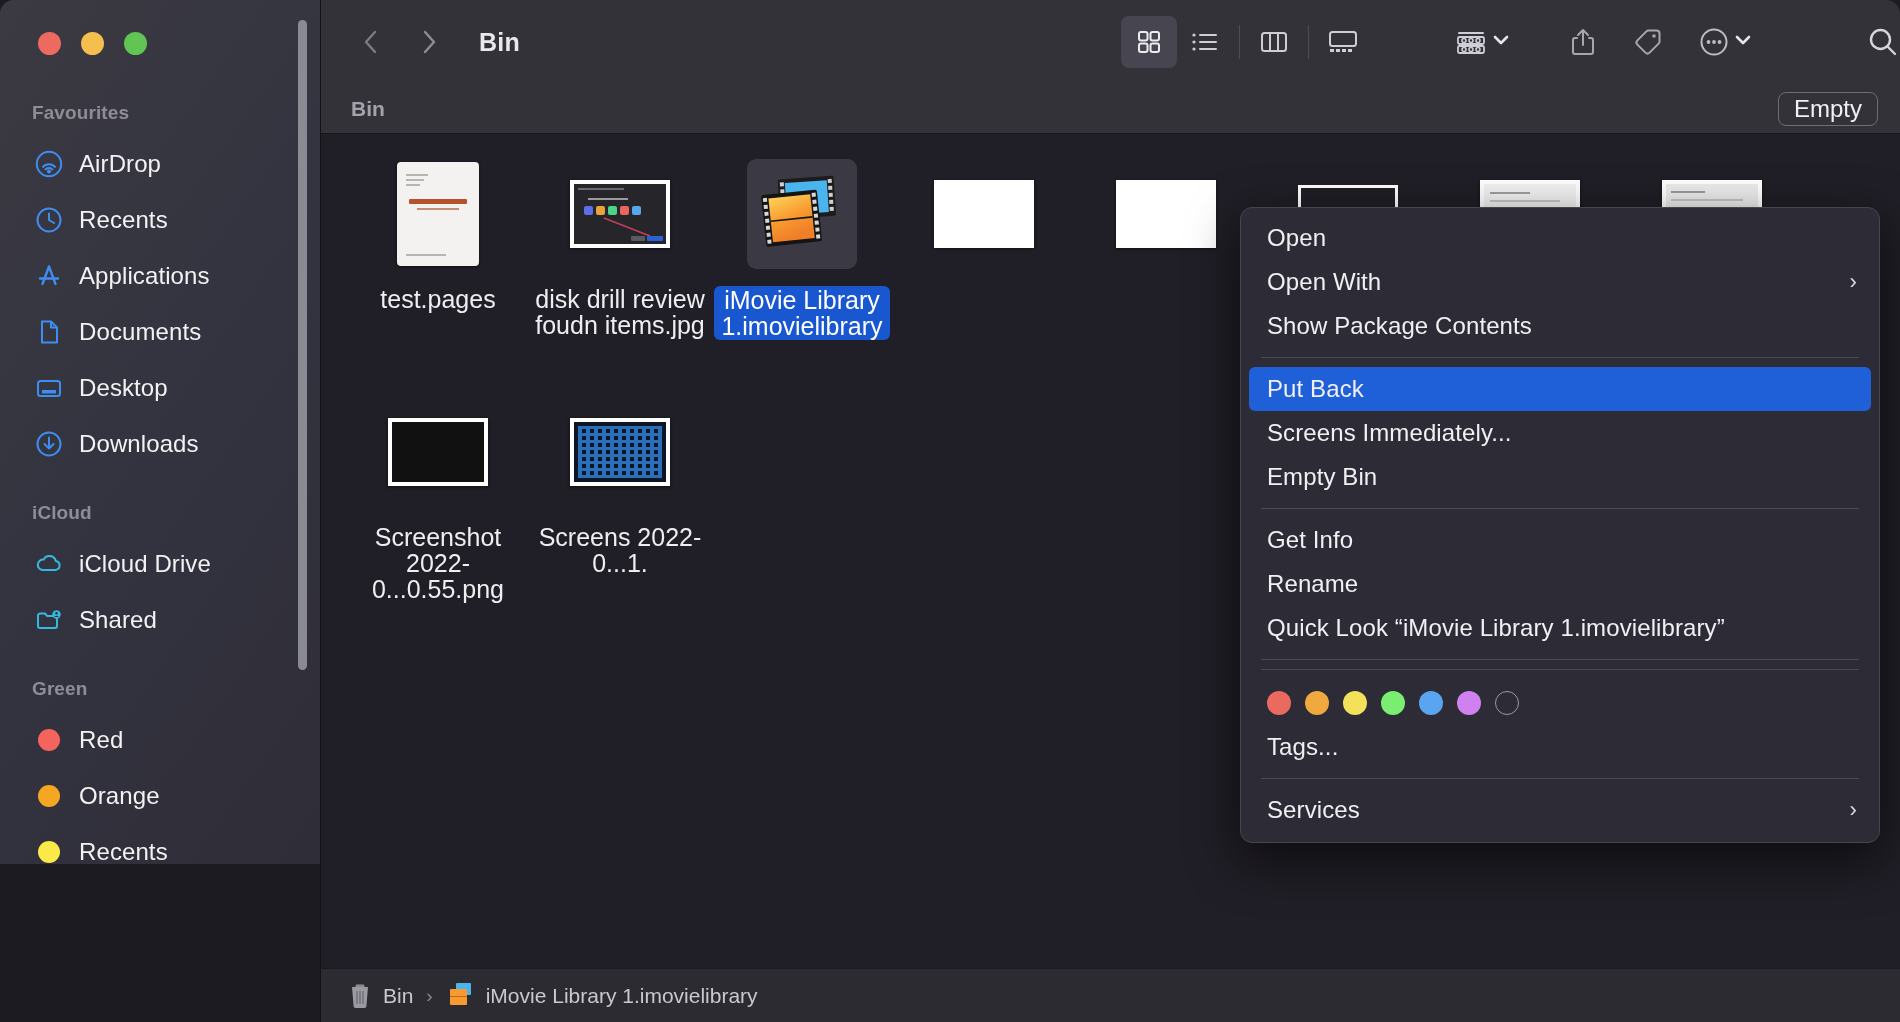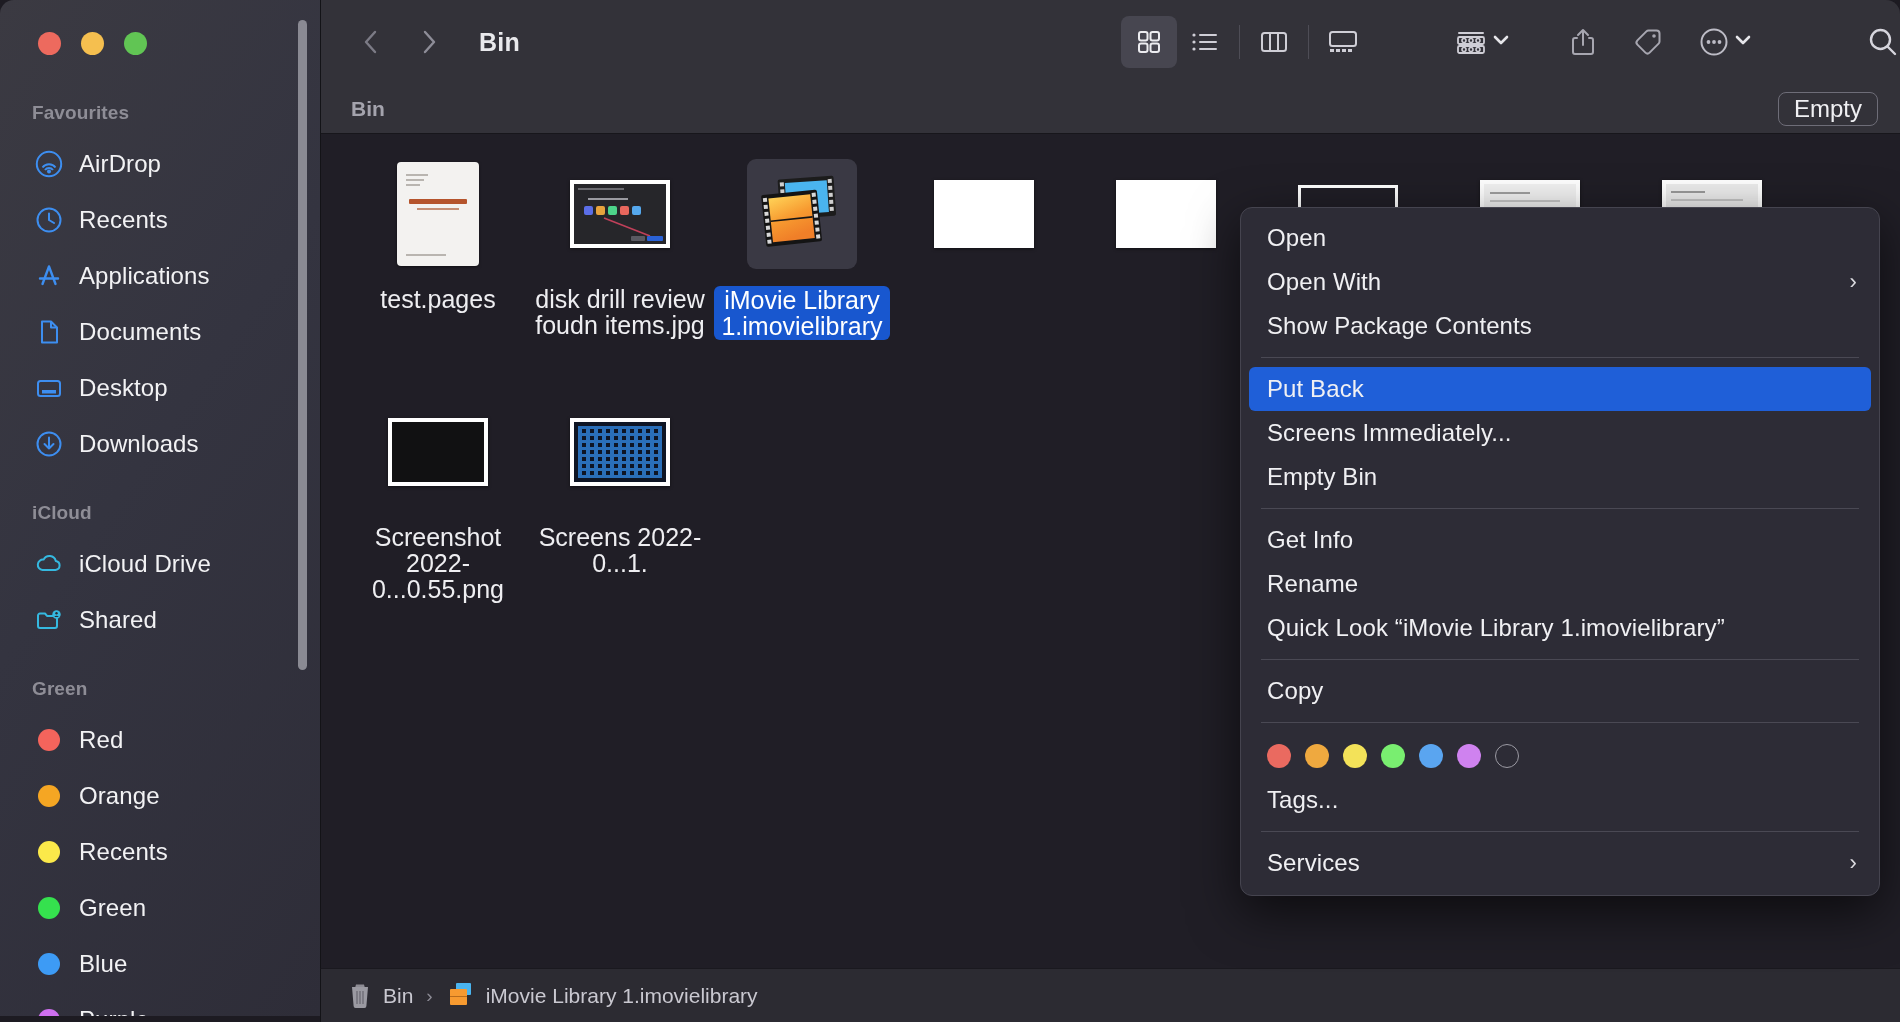--- a/index.html
+++ b/index.html
@@ -7,21 +7,21 @@
     width: 1900px; height: 1022px;
     background: #1d1b22;
     font-family: "Liberation Sans", sans-serif;
     overflow: hidden;
     -webkit-font-smoothing: antialiased;
   }
   #root { position: relative; width: 1900px; height: 1022px; display: flex; }
 
   
   .sidebar {
-    width: 320px; height: 1016px;
+    width: 320px; height: 864px;
     background: linear-gradient(125deg, #3b3a42 0%, #343440 45%, #2e2d38 100%);
     border-top-left-radius: 14px;
     position: relative;
     flex: 0 0 320px;
     overflow: hidden;
   }
   .traffic {
     position: absolute; top: 32px; left: 38px;
     display: flex; gap: 20px;
   }
@@ -626,21 +626,20 @@
       <div class="mi">Show Package Contents</div>
       <div class="msep"></div>
       <div class="mi hl">Put Back</div>
       <div class="mi">Screens Immediately...</div>
       <div class="mi">Empty Bin</div>
       <div class="msep"></div>
       <div class="mi">Get Info</div>
       <div class="mi">Rename</div>
       <div class="mi">Quick Look “iMovie Library 1.imovielibrary”</div>
       <div class="msep"></div>
-      <div class="mi">Copy</div>
       <div class="msep"></div>
       <div class="swatches">
         <span class="sw" style="background:#ea6a60"></span>
         <span class="sw" style="background:#efa93f"></span>
         <span class="sw" style="background:#f3e259"></span>
         <span class="sw" style="background:#79ee70"></span>
         <span class="sw" style="background:#5aa5f0"></span>
         <span class="sw" style="background:#cf82ef"></span>
         <span class="sw none"></span>
       </div>

